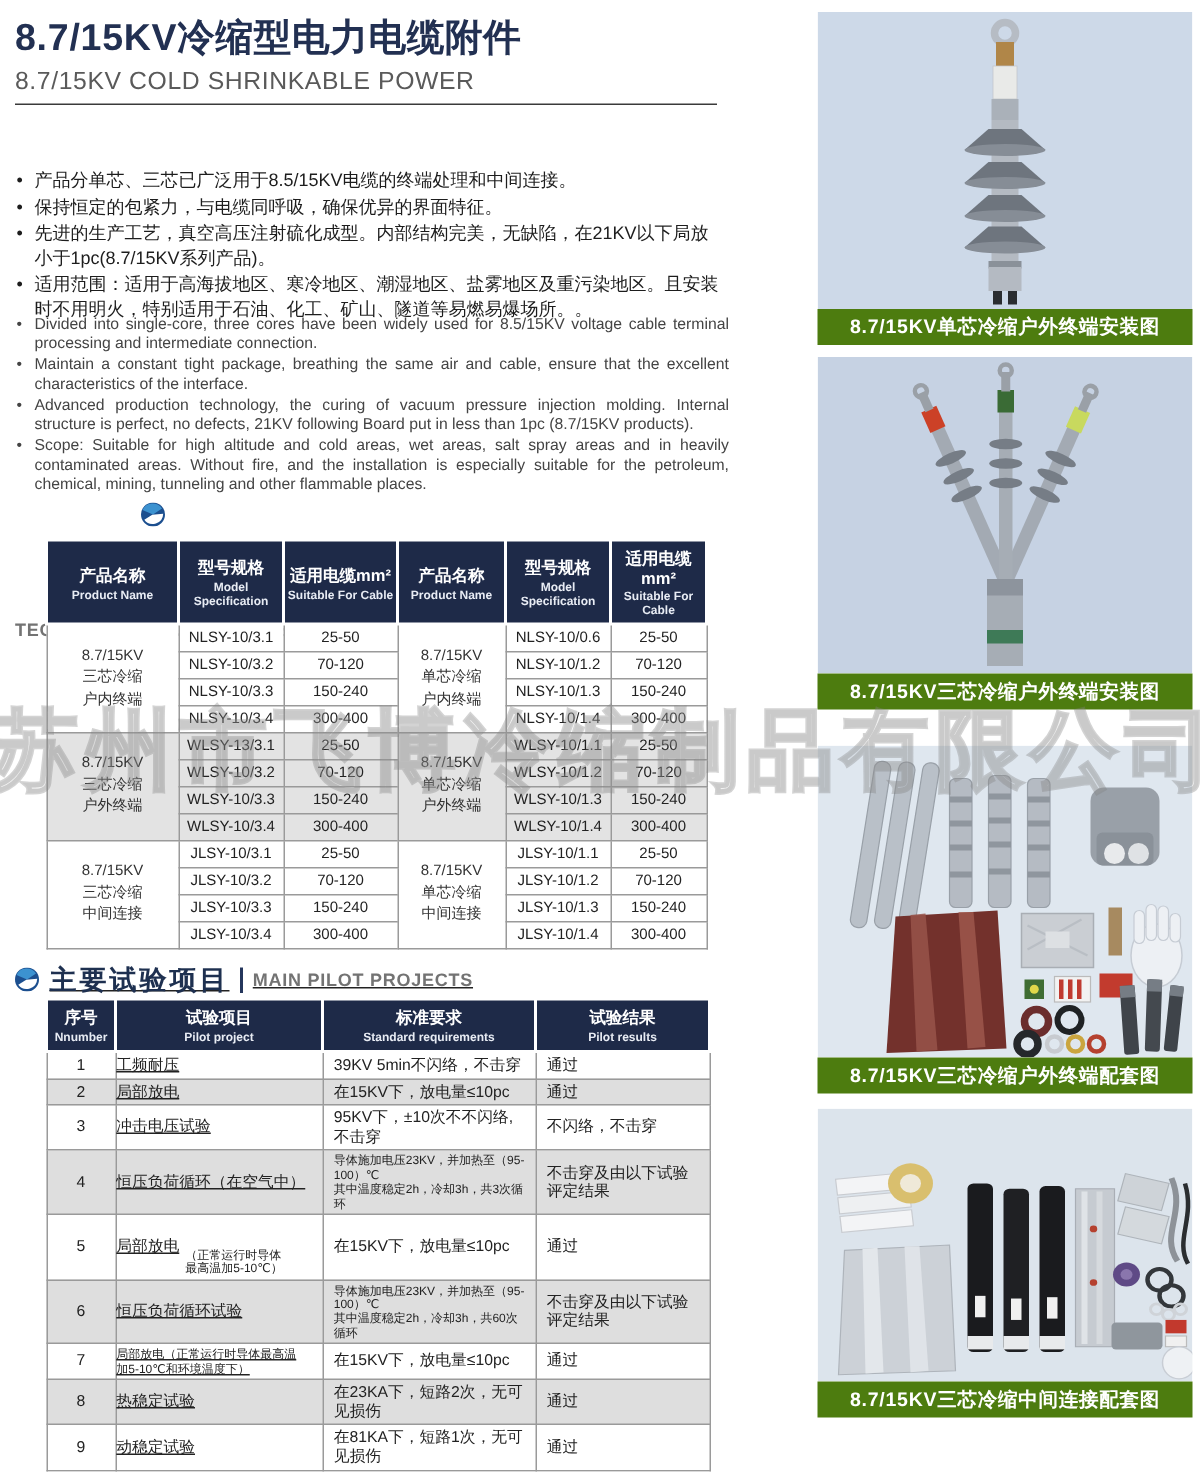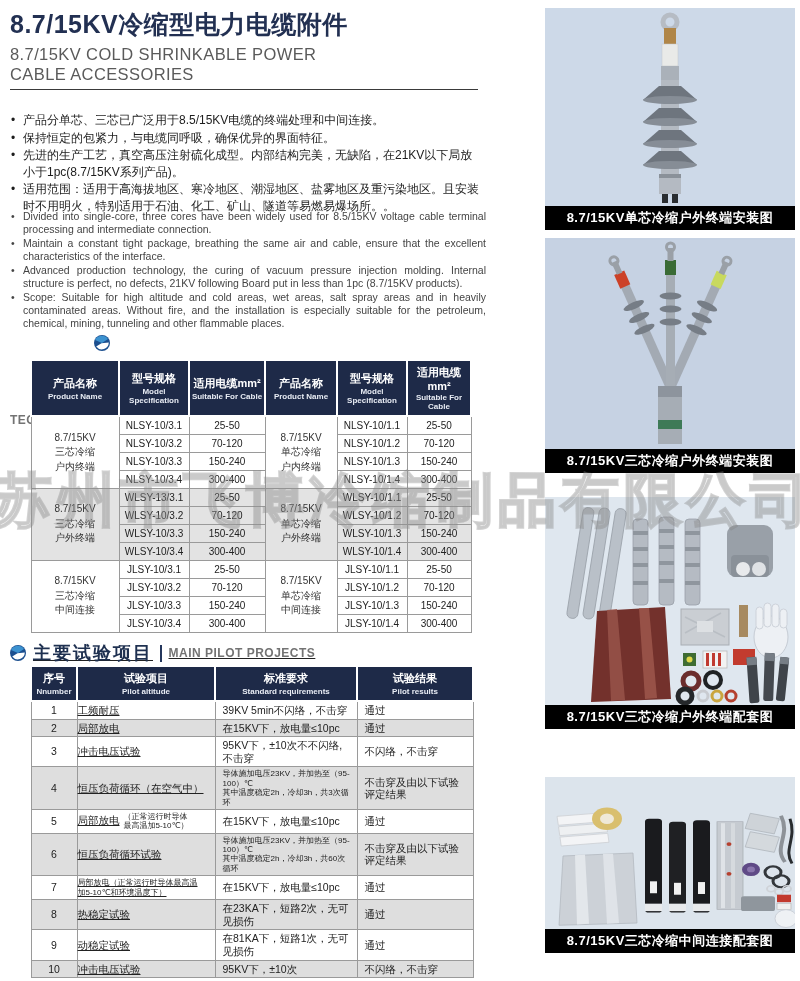--- a/index.html
+++ b/index.html
@@ -51,52 +51,51 @@
 
   
   #pilot-table { left:30px; top:665px; width:442px; border:1.5px solid #555; }
   #pilot-table td { font-size:10.5px; color:#222; padding:2px 4px; line-height:1.2; height:17px; }
   #pilot-table .c-no { text-align:center; }
   #pilot-table .c-proj { padding-left:0;text-decoration:underline; }
   #pilot-table .c-std { padding-left:7px; }
   #pilot-table .c-res { padding-left:7px; }
   #pilot-table tr.alt td { background:#dedede; }
   #pilot-table .sm { font-size:8px; line-height:1.18; }
-  #pilot-table .note { font-size:8px; line-height:1.15; display:inline-block; vertical-align:middle; margin-left:4px; }
+  #pilot-table .note { font-size:8px; line-height:1.15; display:inline-block; vertical-align:middle; margin-left:4px;margin-top:20px; }
 
   
   .figure { position:absolute; left:545px; width:250px; display:flex; flex-direction:column; }
   .f1 { top:8px;   height:222px; }
   .f2 { top:238px; height:235px; }
   .f3 { top:497px; height:232px; }
-  .f4 { top:777px; height:176px;border-radius:11px; }
+  .f4 { top:739px; height:206px;border-radius:11px; }
   .img-area { flex:1 1 auto; overflow:hidden; }
   .img-area svg { display:block; width:100%; height:100%; }
-  .fig-caption { flex:0 0 24px; background:#000000; color:#fff; font-size:13px; font-weight:bold;
+  .fig-caption { flex:0 0 24px; background:#4d7c0f; color:#fff; font-size:13px; font-weight:bold;
     display:flex; align-items:center; justify-content:center; letter-spacing:0.5px; }
 
   
   .watermark {
     position:absolute; top:462px; left:-6px; width:820px; z-index:9;
     font-size:58px; font-weight:bold; letter-spacing:5px; white-space:nowrap;
     color:rgba(175,175,175,0.18);
     -webkit-text-stroke:2px rgba(130,130,130,0.35);
     pointer-events:none;
   }
 </style>
 </head>
 <body>
 
 <div class="watermark">苏州市飞博冷缩制品有限公司</div>
 
 <div class="abs" id="title-block">
   <div class="page-title">8.7/15KV冷缩型电力电缆附件</div>
   <div class="page-subtitle">
     <div>8.7/15KV COLD SHRINKABLE POWER</div>
-    <div>CABLE ACCESSORIES</div>
   </div>
   <div class="rule"></div>
 </div>
 
 <ul class="abs bullets" id="bullets-cn">
   <li>产品分单芯、三芯已广泛用于8.5/15KV电缆的终端处理和中间连接。</li>
   <li>保持恒定的包紧力，与电缆同呼吸，确保优异的界面特征。</li>
   <li>先进的生产工艺，真空高压注射硫化成型。内部结构完美，无缺陷，在21KV以下局放小于1pc(8.7/15KV系列产品)。</li>
   <li>适用范围：适用于高海拔地区、寒冷地区、潮湿地区、盐雾地区及重污染地区。且安装时不用明火，特别适用于石油、化工、矿山、隧道等易燃易爆场所。。</li>
 </ul>
@@ -159,21 +158,21 @@
   <tbody>
     <tr>
       <td class="product prewrap" rowspan="4">8.7/15KV
 三芯冷缩
 户内终端</td>
       <td>NLSY-10/3.1</td>
       <td>25-50</td>
       <td class="product prewrap" rowspan="4">8.7/15KV
 单芯冷缩
 户内终端</td>
-      <td>NLSY-10/1.1</td>
+      <td>NLSY-10/0.6</td>
       <td>25-50</td>
     </tr>
     <tr>
       <td>NLSY-10/3.2</td>
       <td>70-120</td>
       <td>NLSY-10/1.2</td>
       <td>70-120</td>
     </tr>
     <tr>
       <td>NLSY-10/3.3</td>
@@ -273,21 +272,21 @@
       <col style="width:116px">
   </colgroup>
   <thead>
     <tr>
       <th>
           <span class="h-cn">序号</span>
           <span class="h-en">Nnumber</span>
         </th>
       <th>
           <span class="h-cn">试验项目</span>
-          <span class="h-en">Pilot altitude</span>
+          <span class="h-en">Pilot project</span>
         </th>
       <th>
           <span class="h-cn">标准要求</span>
           <span class="h-en">Standard requirements</span>
         </th>
       <th>
           <span class="h-cn">试验结果</span>
           <span class="h-en">Pilot results</span>
         </th>
     </tr>

